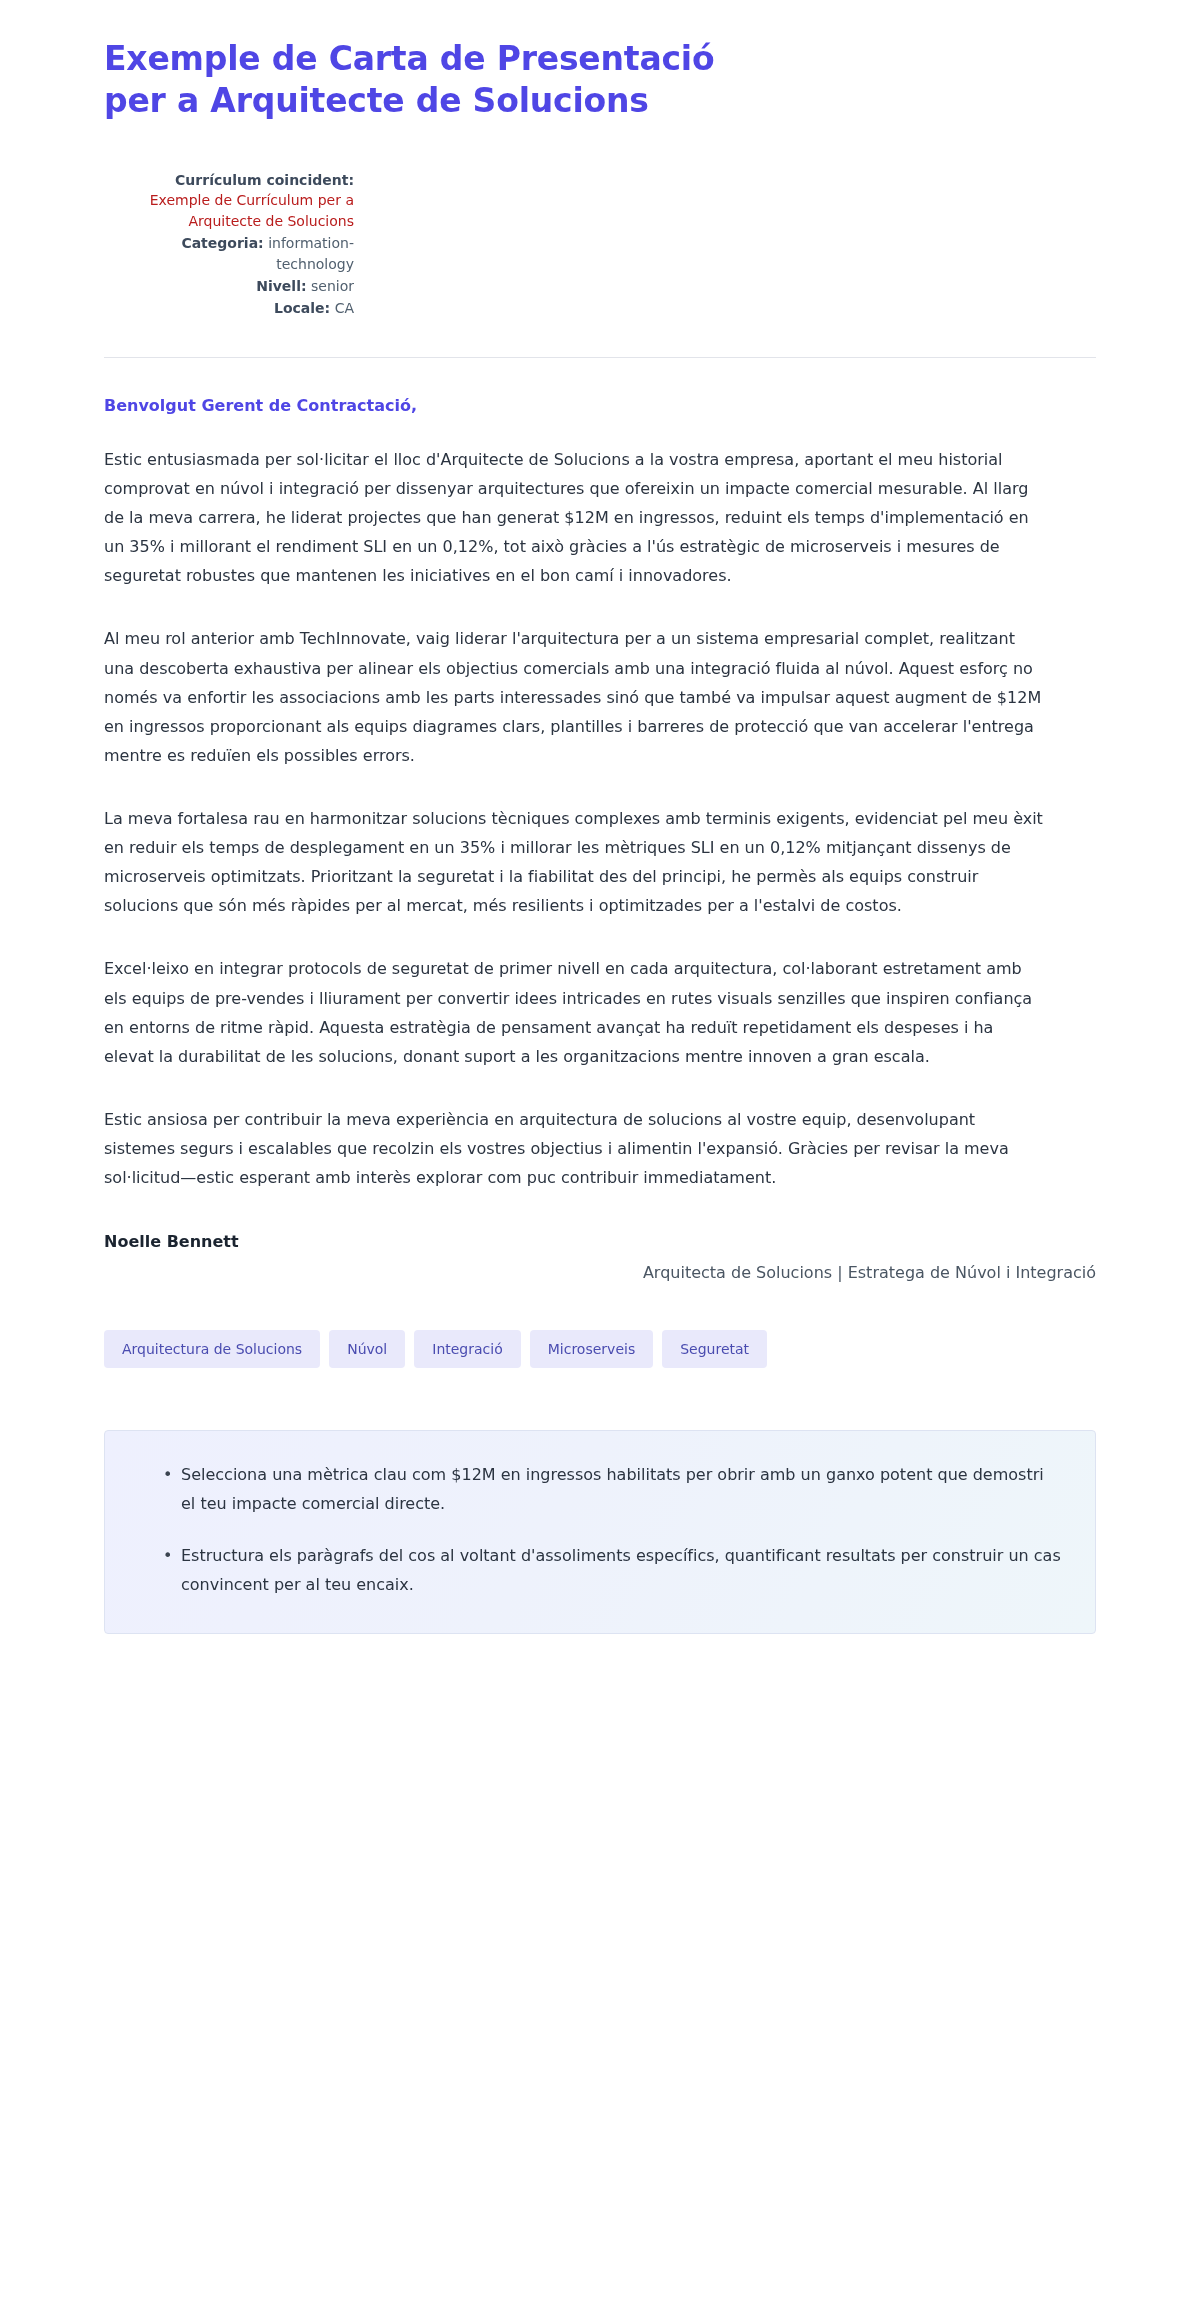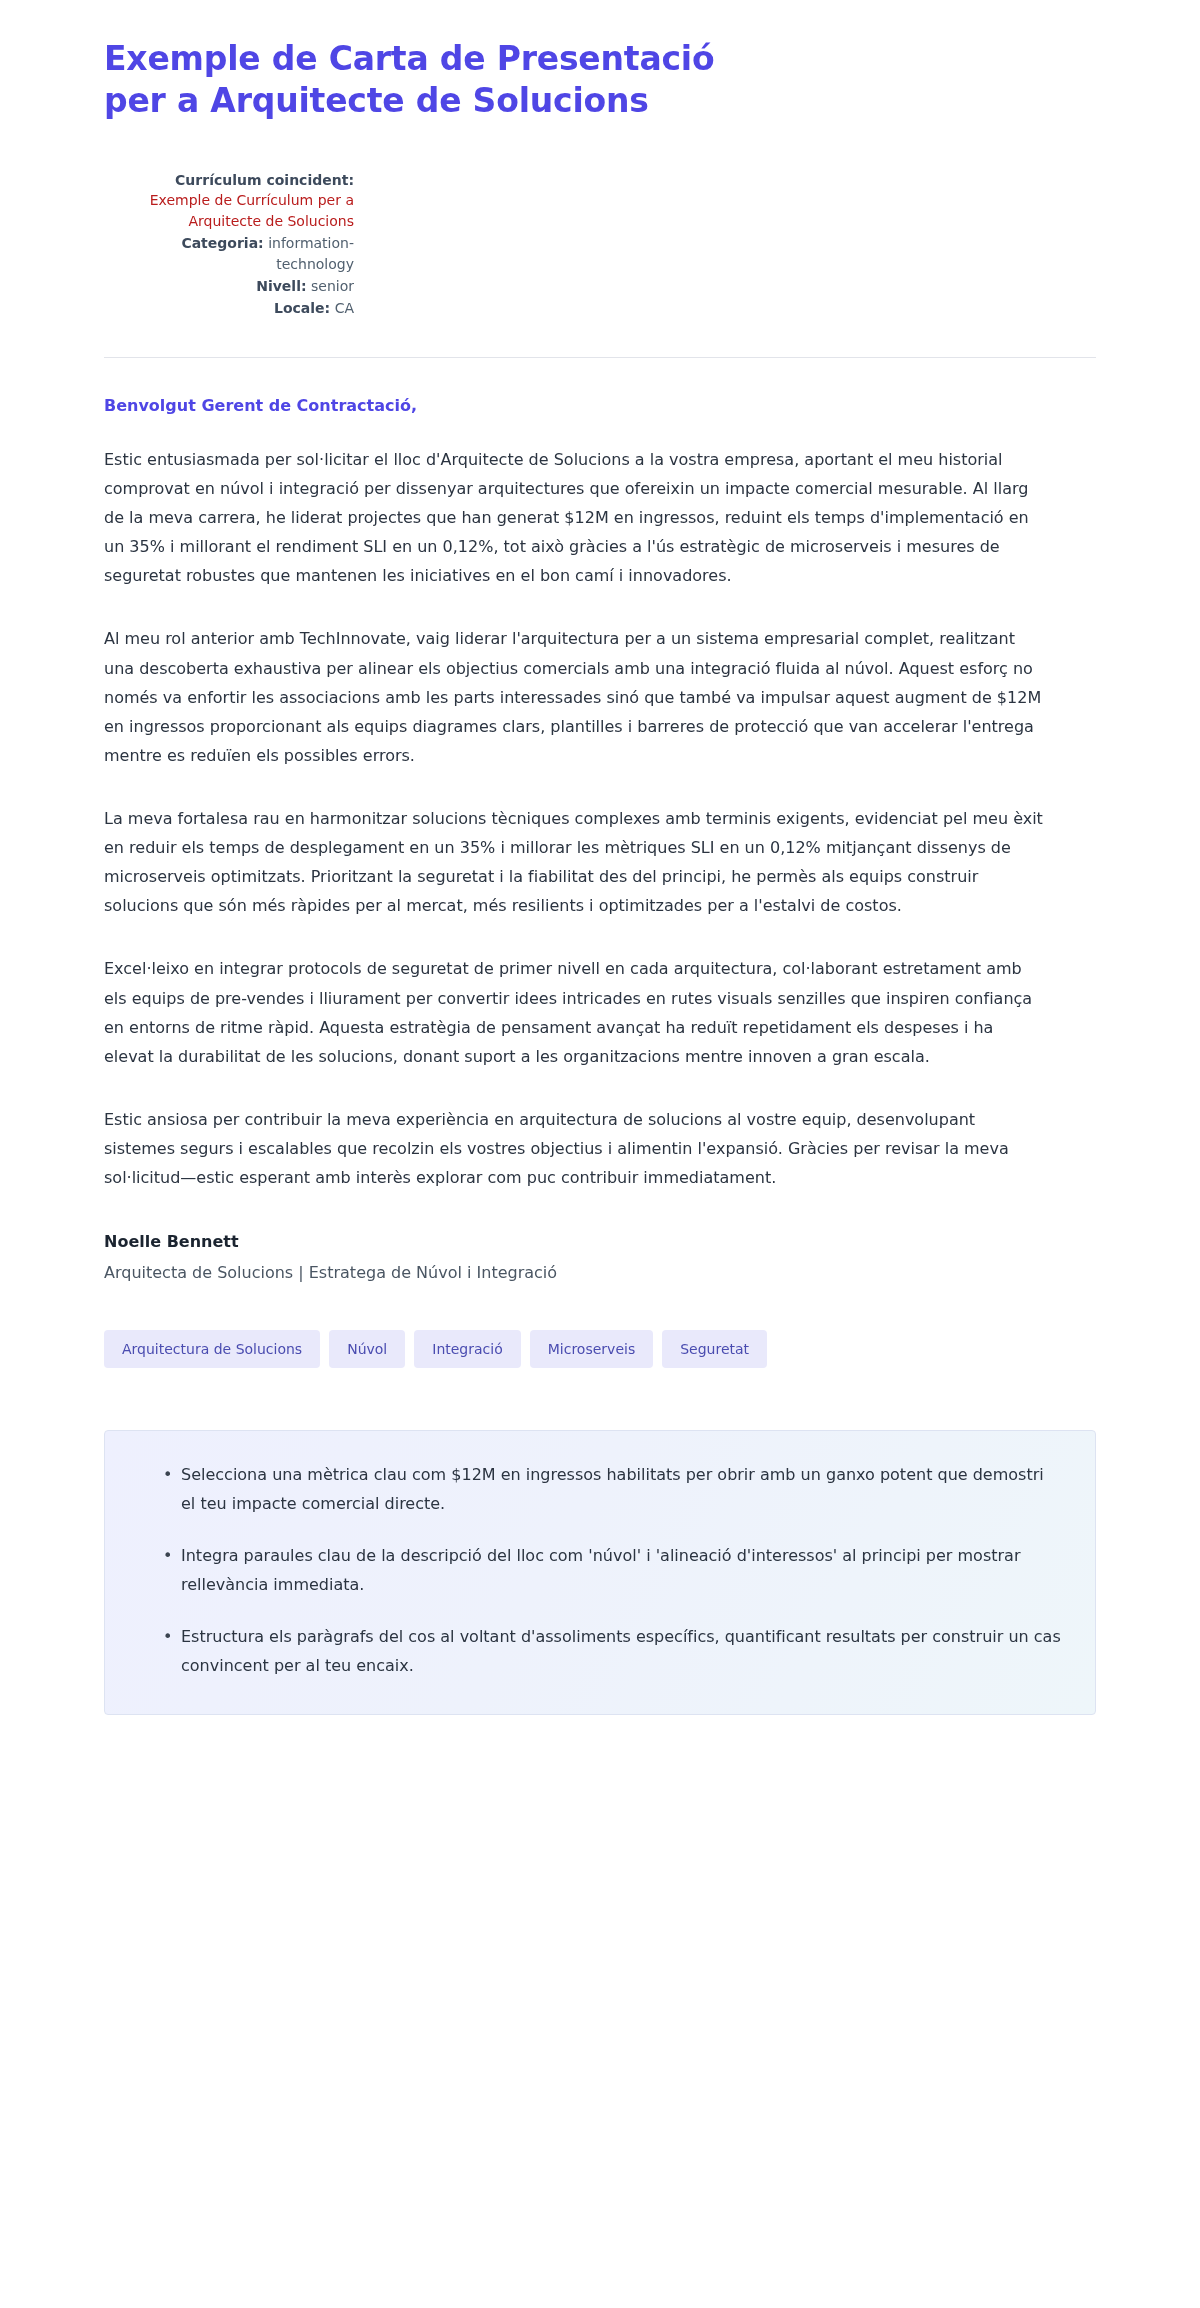--- a/index.html
+++ b/index.html
@@ -109,20 +109,21 @@
     margin: 0 0 12px 0;
     font-size: 16px;
     font-weight: 700;
     color: #1b2430;
   }
   .sig-role {
     margin: 0;
     font-size: 16px;
     font-weight: 400;
     color: #4a5663;
+    text-align: right;
   }
 
   
   .tags {
     margin-top: 48px;
     display: flex;
     flex-wrap: wrap;
     gap: 9px;
     text-align: right;
   }
@@ -239,18 +240,17 @@
     <span class="tag">Arquitectura de Solucions</span>
     <span class="tag">Núvol</span>
     <span class="tag">Integració</span>
     <span class="tag">Microserveis</span>
     <span class="tag">Seguretat</span>
   </div>
 
   <div class="callout">
     <ul class="callout-list">
       <li>Selecciona una mètrica clau com $12M en ingressos habilitats per obrir amb un ganxo potent que demostri el teu impacte comercial directe.</li>
-      <li>Integra paraules clau de la descripció del lloc com 'núvol' i 'alineació d'interessos' al principi per mostrar rellevància immediata.</li>
       <li>Estructura els paràgrafs del cos al voltant d'assoliments específics, quantificant resultats per construir un cas convincent per al teu encaix.</li>
     </ul>
   </div>
 
 </div>
 
 </body></html>

